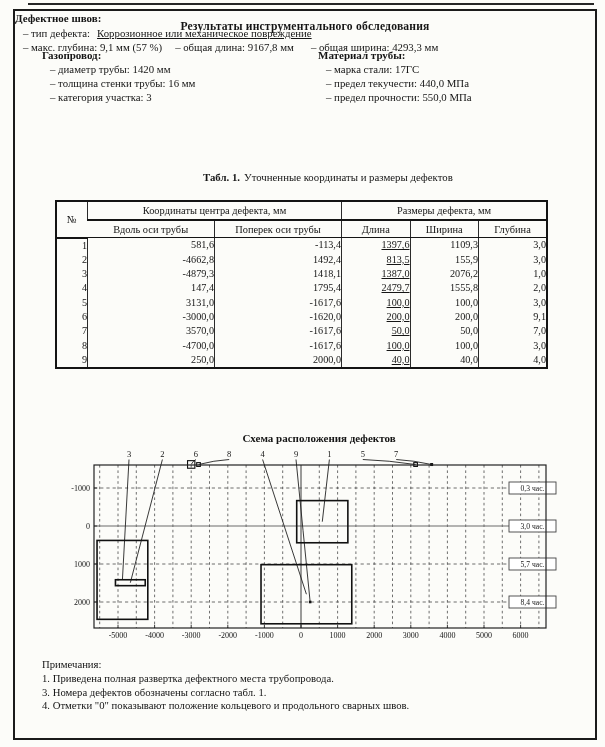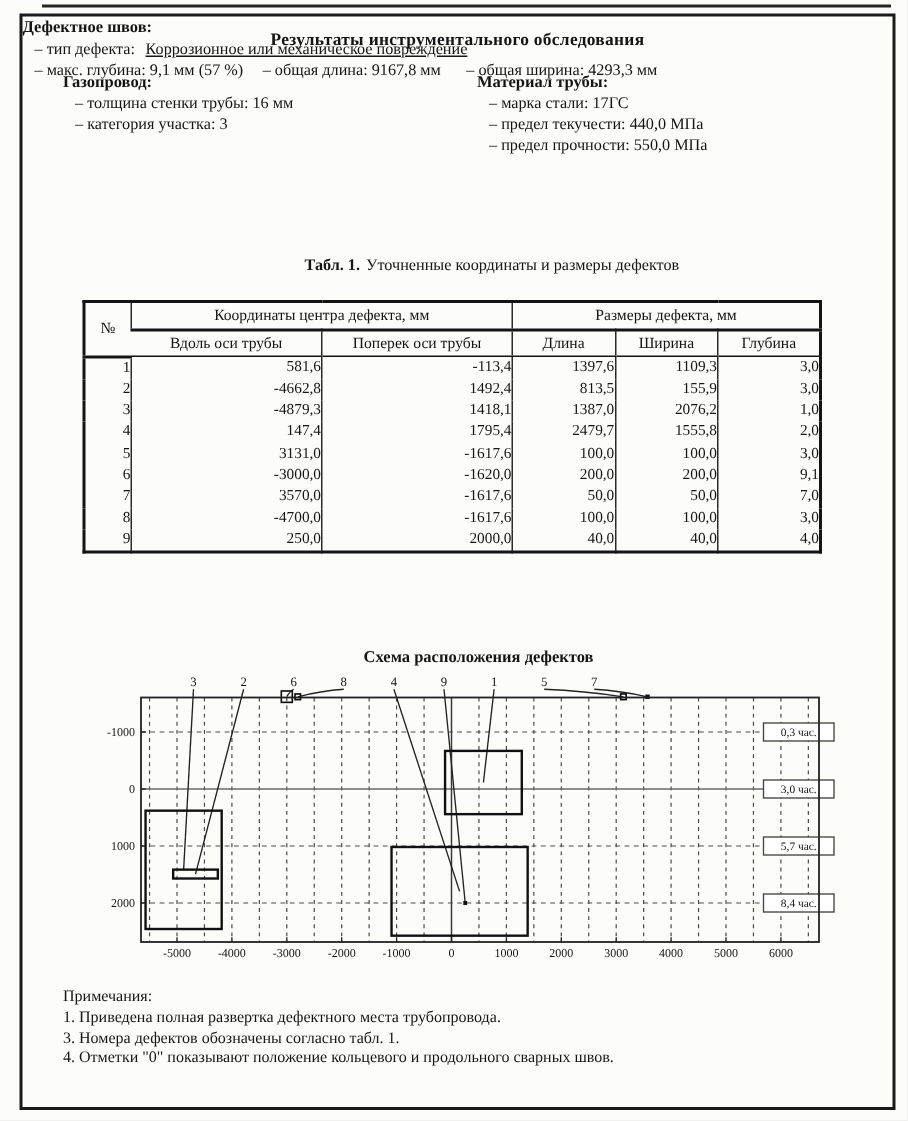--- a/index.html
+++ b/index.html
@@ -29,21 +29,21 @@
   table.defects{position:absolute;left:40px;top:189px;width:493px;border-collapse:collapse;
                 table-layout:fixed;font-size:10.2px;border:2px solid #141414;}
   table.defects th{font-weight:normal;font-size:10.4px;text-align:center;padding:0;}
   table.defects thead tr.g th{height:17px;border-bottom:2.5px solid #141414;}
   table.defects thead tr.c th{height:16px;border-bottom:1.5px solid #141414;}
   table.defects th.no{border-bottom:none;}
   table.defects td,table.defects th{border-left:1px solid #2a2a2a;}
   table.defects td:first-child,table.defects th:first-child{border-left:none;}
   table.defects td{height:14.3px;line-height:14.3px;padding:0;text-align:right;}
   td.c0{text-align:center;}
-  td.c1{padding-right:32px;} td.c2{padding-right:34px;} td.c3{padding-right:22px;}
+  td.c1{padding-right:32px;} td.c2{padding-right:34px;} td.c3{padding-right:22px;text-decoration:underline;}
   td.c4{padding-right:24px;} td.c5{padding-right:9px;}
 
   .chart-title{position:absolute;left:28px;top:421px;width:552px;text-align:center;
                font-weight:bold;font-size:11px;}
   #defect-chart{position:absolute;left:29px;top:434px;}
 
   #notes-block{position:absolute;left:27px;top:647px;width:554px;font-size:10.7px;line-height:13.8px;}
   #notes-block ul{margin:0;padding:0;list-style:none;}
   #notes-block li{padding-left:17px;text-indent:-17px;white-space:pre-line;}
 </style>
@@ -53,20 +53,21 @@
 <div class="page">
   <div class="topline"></div>
 
   <div class="frame">
 
     <div class="doc-title">Результаты инструментального обследования</div>
 
     <div class="info" id="gaz-block">
       <div class="hd">Газопровод:</div>
       <ul>
+          <li>– диаметр трубы: 1420 мм</li>
           <li>– толщина стенки трубы: 16 мм</li>
           <li>– категория участка: 3</li>
         </ul>
     </div>
 
     <div class="info" id="mat-block">
       <div class="hd">Материал трубы:</div>
       <ul>
           <li>– марка стали: 17ГС</li>
           <li>– предел текучести: 440,0 МПа</li>

